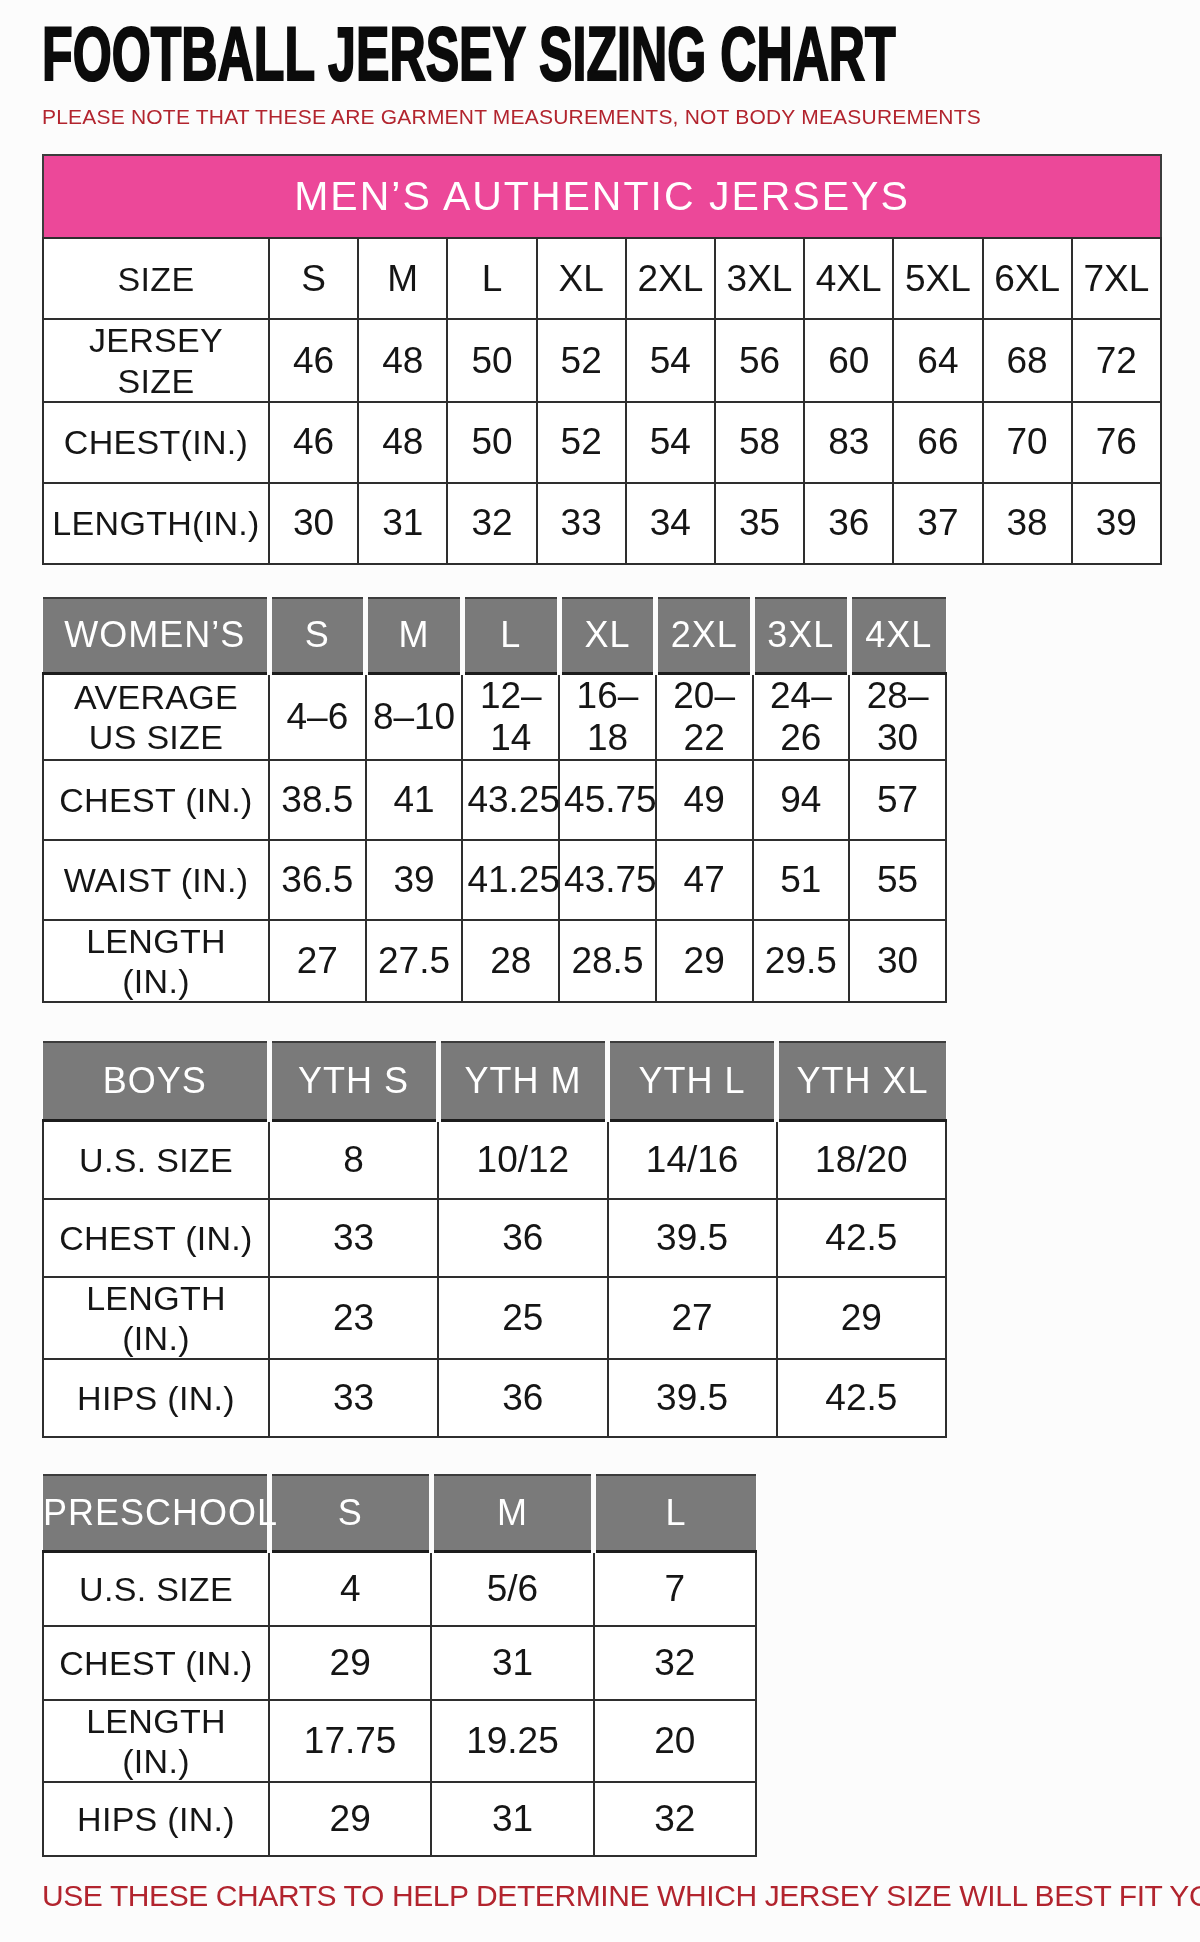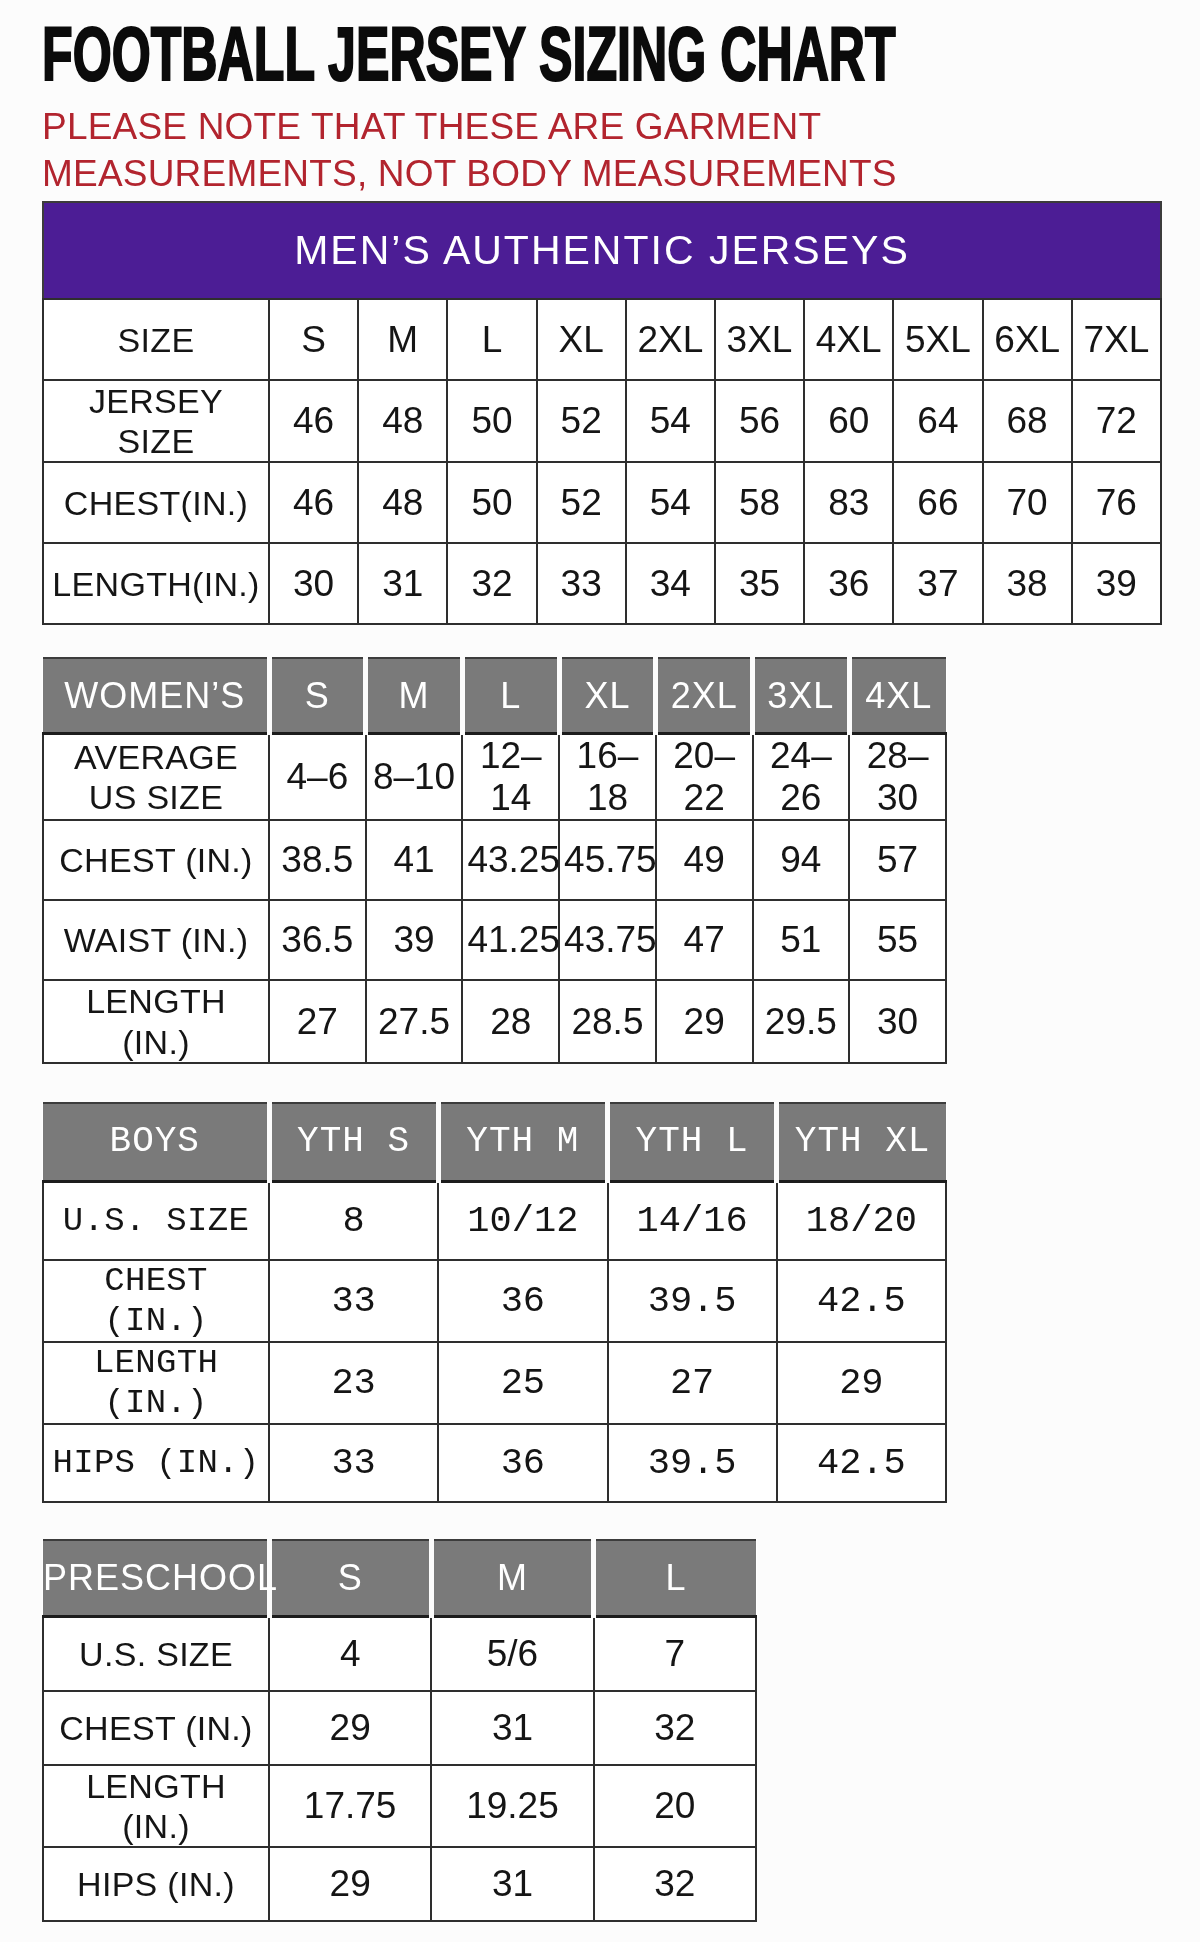--- a/index.html
+++ b/index.html
@@ -22,49 +22,49 @@
     color: #0b0b0b;
     -webkit-text-stroke: 2.2px #0b0b0b;
     white-space: nowrap;
     transform: scaleX(0.66);
     transform-origin: 0 50%;
   }
   .note {
     margin: 12px 0 0 0;
     max-width: 1085px;
     color: #b2242e;
-    font-size: 37px;
+    font-size: 21px;
     line-height: 1.26;
     letter-spacing: 0.2px;
   }
   .banner {
-    margin-top: 4px;
+    margin-top: 24px;
     width: 1120px;
-    height: 97px;
-    background: #4c1d95;
+    height: 83px;
+    background: #ec4899;
     border: 2px solid #3c3c3c;
     border-bottom: none;
     box-sizing: border-box;
     color: #ffffff;
     display: flex;
     align-items: center;
     justify-content: center;
     font-size: 41px;
     letter-spacing: 2px;
   }
   table.sizing-table {
     border-collapse: collapse;
     table-layout: fixed;
     background: #ffffff;
   }
   table.mens { width: 1120px; }
   table.womens, table.boys { width: 905px; }
   table.preschool { width: 715px; }
   table.womens { margin-top: 32px; }
-  table.boys { margin-top: 38px; font-family: Liberation Mono, monospace; }
+  table.boys { margin-top: 38px; }
   table.preschool { margin-top: 36px; }
   col.label-col { width: 226px; }
   .sizing-table td {
     border: 2px solid #2e2e2e;
     text-align: center;
     font-size: 37px;
     padding: 0 4px;
     color: #151515;
   }
   .sizing-table td.row-label {

